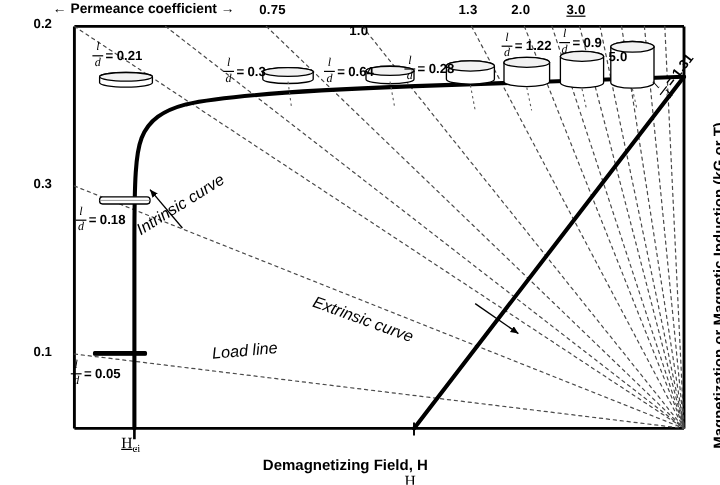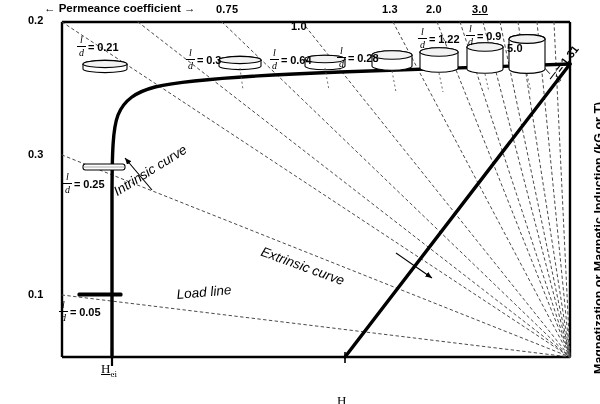--- a/index.html
+++ b/index.html
@@ -161,20 +161,21 @@
   <div class="txt tick-left" style="left:28px;top:148px;">0.3</div>
   <div class="txt tick-left" style="left:28px;top:288px;text-align:right;">0.1</div>
 
   <div class="txt hlab" style="left:101px;top:361px;">
     <span>H</span><sub>ci</sub>
   </div>
   <div class="txt hlab" style="left:337px;top:361px;margin-top:32px;">
     <span>H</span><sub>c</sub>
   </div>
 
+  <div class="txt axis-bottom" style="left:219px;top:381px;">Demagnetizing Field, H</div>
 
   <div class="txt axis-right" style="left:592px;top:374px;">Magnetization or Magnetic Induction (kG or T)</div>
 
   <div class="txt curvelab" style="left:111px;top:186px;transform:rotate(-32deg);transform-origin:0 0;">Intrinsic curve</div>
   <div class="txt curvelab" style="left:264px;top:244px;transform:rotate(20deg);transform-origin:0 0;">Extrinsic curve</div>
   <div class="txt curvelab" style="left:176px;top:287px;transform:rotate(-5deg);transform-origin:0 0;">Load line</div>
 
   <div class="ld" style="left:59px;top:300px;">
     <span class="frac">
       <span class="num">l</span>
@@ -183,21 +184,21 @@
     </span>
     <span class="eq">=</span>&nbsp;<span class="eq">0.05</span>
   </div>
 
   <div class="ld" style="left:63px;top:172px;">
     <span class="frac">
       <span class="num">l</span>
       <span class="bar"></span>
       <span class="den">d</span>
     </span>
-    <span class="eq">=</span>&nbsp;<span class="eq">0.25</span>
+    <span class="eq">=</span>&nbsp;<span class="eq">0.18</span>
   </div>
 
   <div class="ld" style="left:77px;top:35px;">
     <span class="frac">
       <span class="num">l</span>
       <span class="bar"></span>
       <span class="den">d</span>
     </span>
     <span class="eq">=</span>&nbsp;<span class="eq">0.21</span>
   </div>

